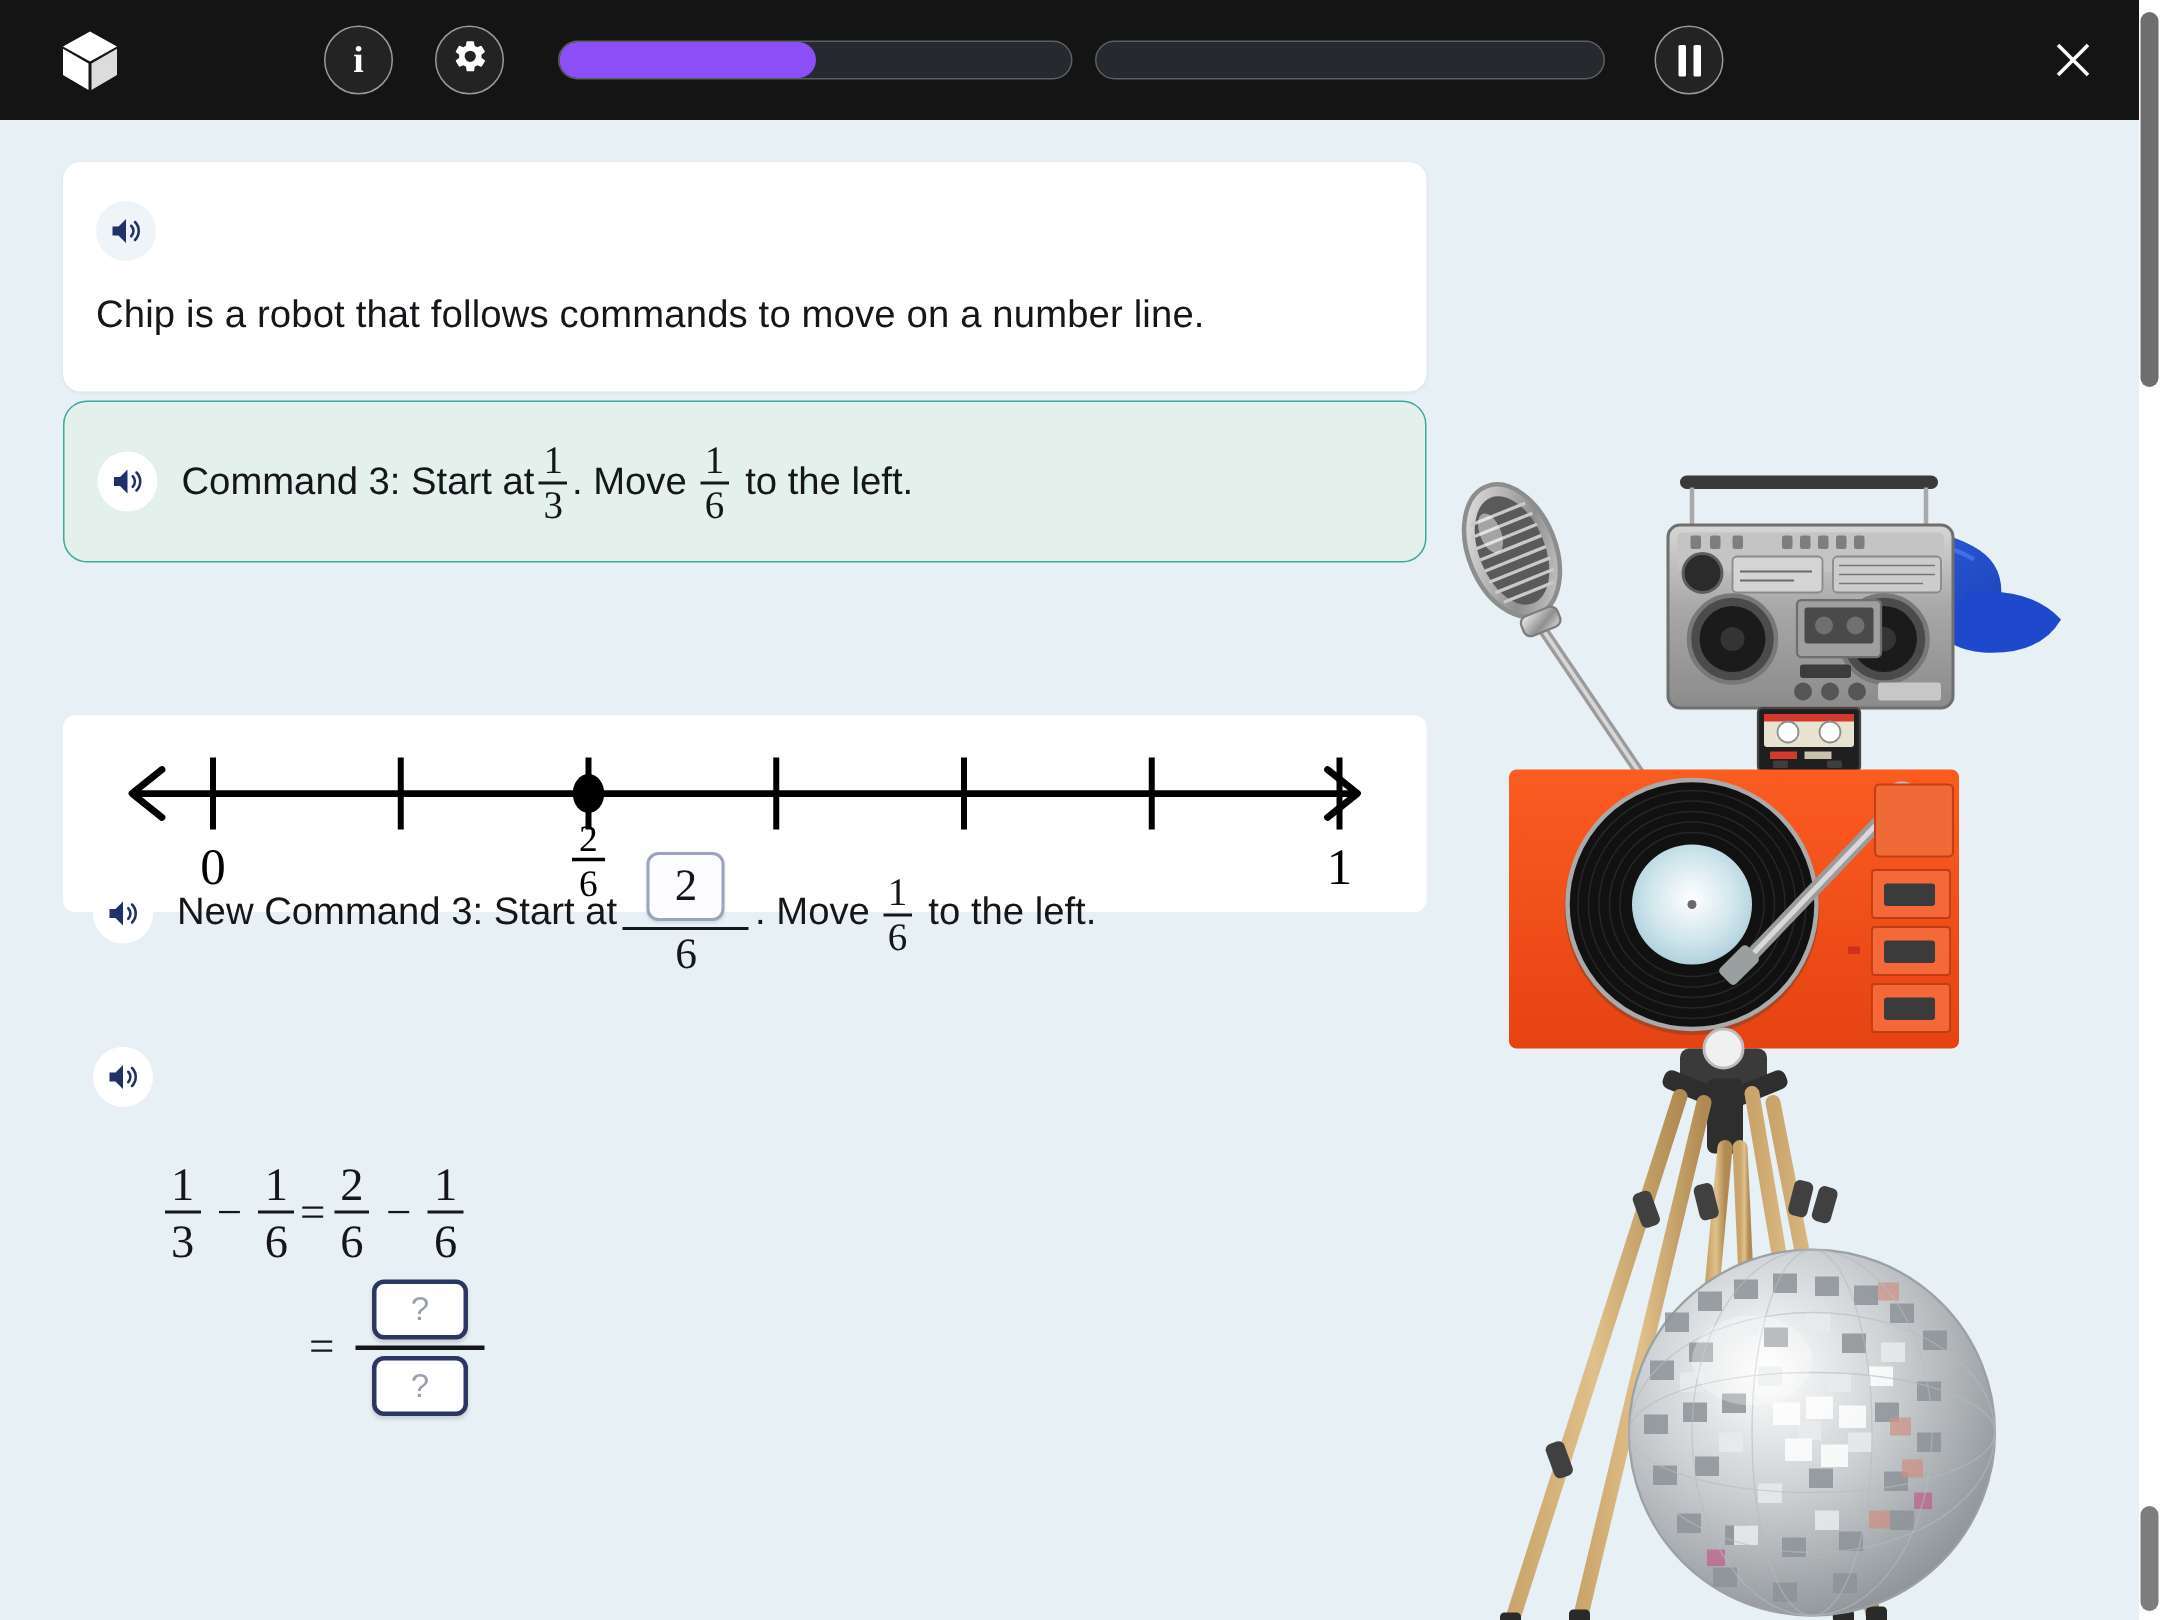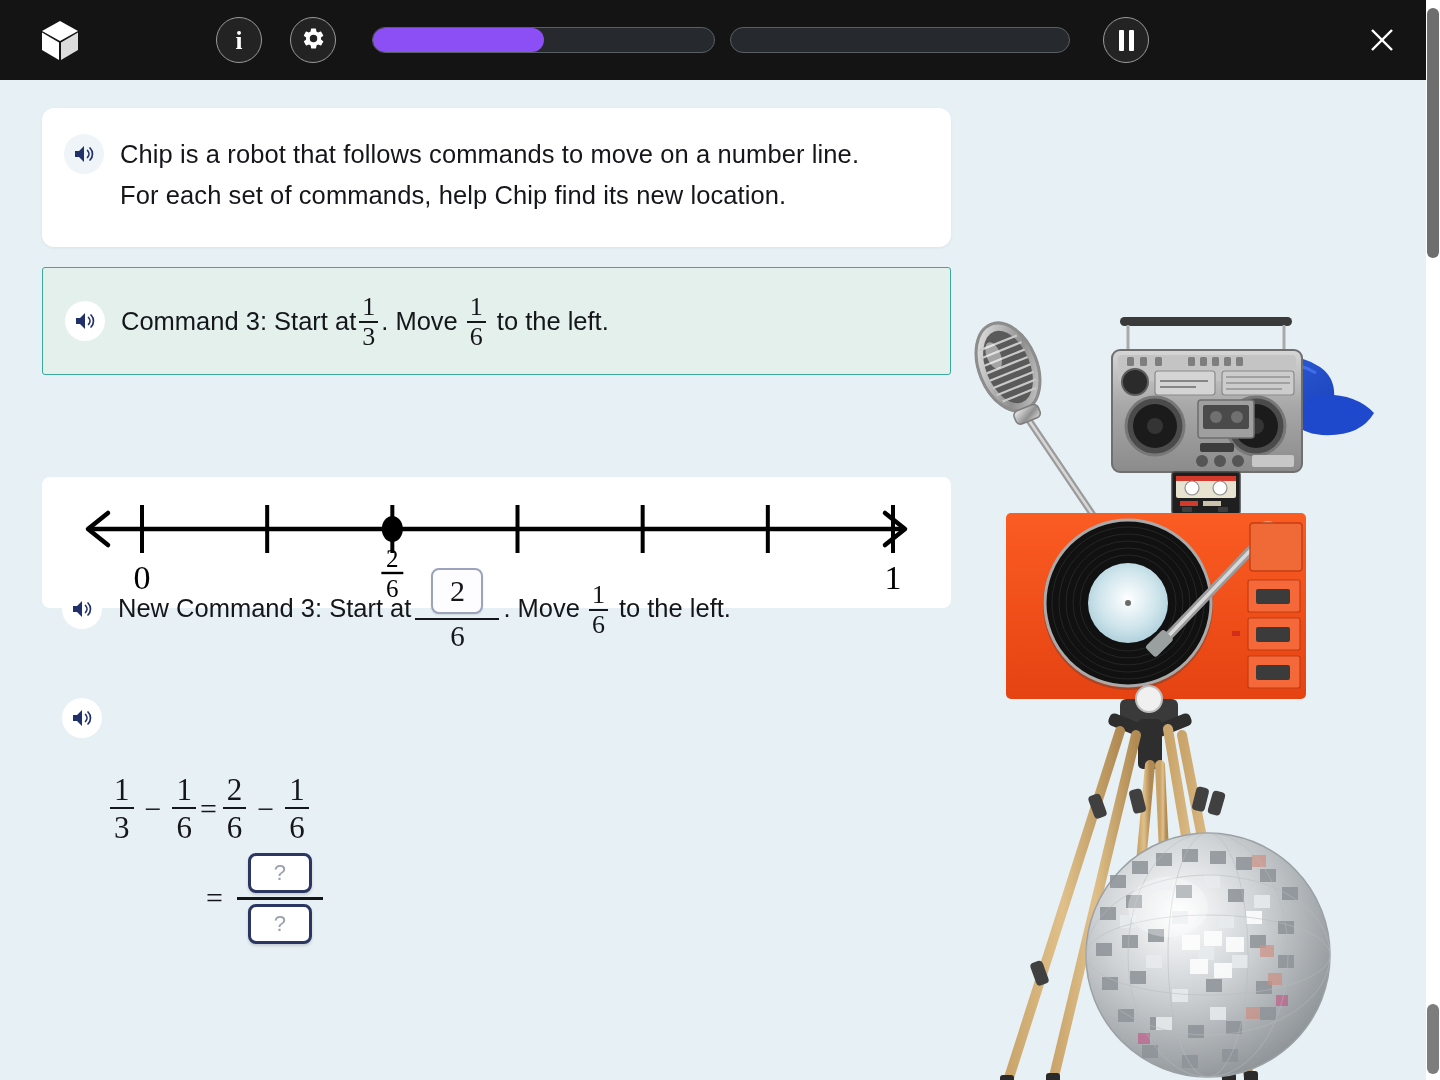--- a/index.html
+++ b/index.html
@@ -139,38 +139,39 @@
     position: absolute;
     left: 42px;
     top: 28px;
     width: 909px;
     background: #ffffff;
     border-radius: 12px;
     padding: 26px 30px 30px 22px;
     display: flex;
     gap: 16px;
     box-shadow: 0 1px 3px rgba(0,0,0,0.06);
+    flex-direction: column;
   }
   .intro-text {
     font-size: 25.5px;
     line-height: 1.62;
     color: #15161a;
     letter-spacing: .1px;
   }
 
   
   .command-card {
     position: absolute;
     left: 42px;
     top: 187px;
     width: 909px;
     height: 108px;
     background: #e3f0ec;
     border: 1.8px solid #3aa89b;
-    border-radius: 3px;
+    border-radius: 16px;
     display: flex;
     align-items: center;
     gap: 16px;
     padding-left: 22px;
   }
   .command-text {
     font-size: 25.5px;
     color: #15161a;
     display: flex;
     align-items: center;
@@ -422,21 +423,20 @@
     <div class="intro-card">
       <div class="speaker-badge on-white">
         <svg width="24" height="24" viewBox="0 0 24 24" fill="#22306a">
           <path d="M3 9v6h4l5 5V4L7 9H3z"></path>
           <path d="M15.5 8.5a5 5 0 0 1 0 7" stroke="#22306a" stroke-width="1.7" fill="none" stroke-linecap="round"></path>
           <path d="M18 6a8.5 8.5 0 0 1 0 12" stroke="#22306a" stroke-width="1.7" fill="none" stroke-linecap="round"></path>
         </svg>
       </div>
       <div>
         <div class="intro-text">Chip is a robot that follows commands to move on a number line.</div>
-        <div class="intro-text">For each set of commands, help Chip find its new location.</div>
       </div>
     </div>
 
     <div class="command-card">
       <div class="speaker-badge on-plain">
         <svg width="24" height="24" viewBox="0 0 24 24" fill="#22306a">
           <path d="M3 9v6h4l5 5V4L7 9H3z"></path>
           <path d="M15.5 8.5a5 5 0 0 1 0 7" stroke="#22306a" stroke-width="1.7" fill="none" stroke-linecap="round"></path>
           <path d="M18 6a8.5 8.5 0 0 1 0 12" stroke="#22306a" stroke-width="1.7" fill="none" stroke-linecap="round"></path>
         </svg>

